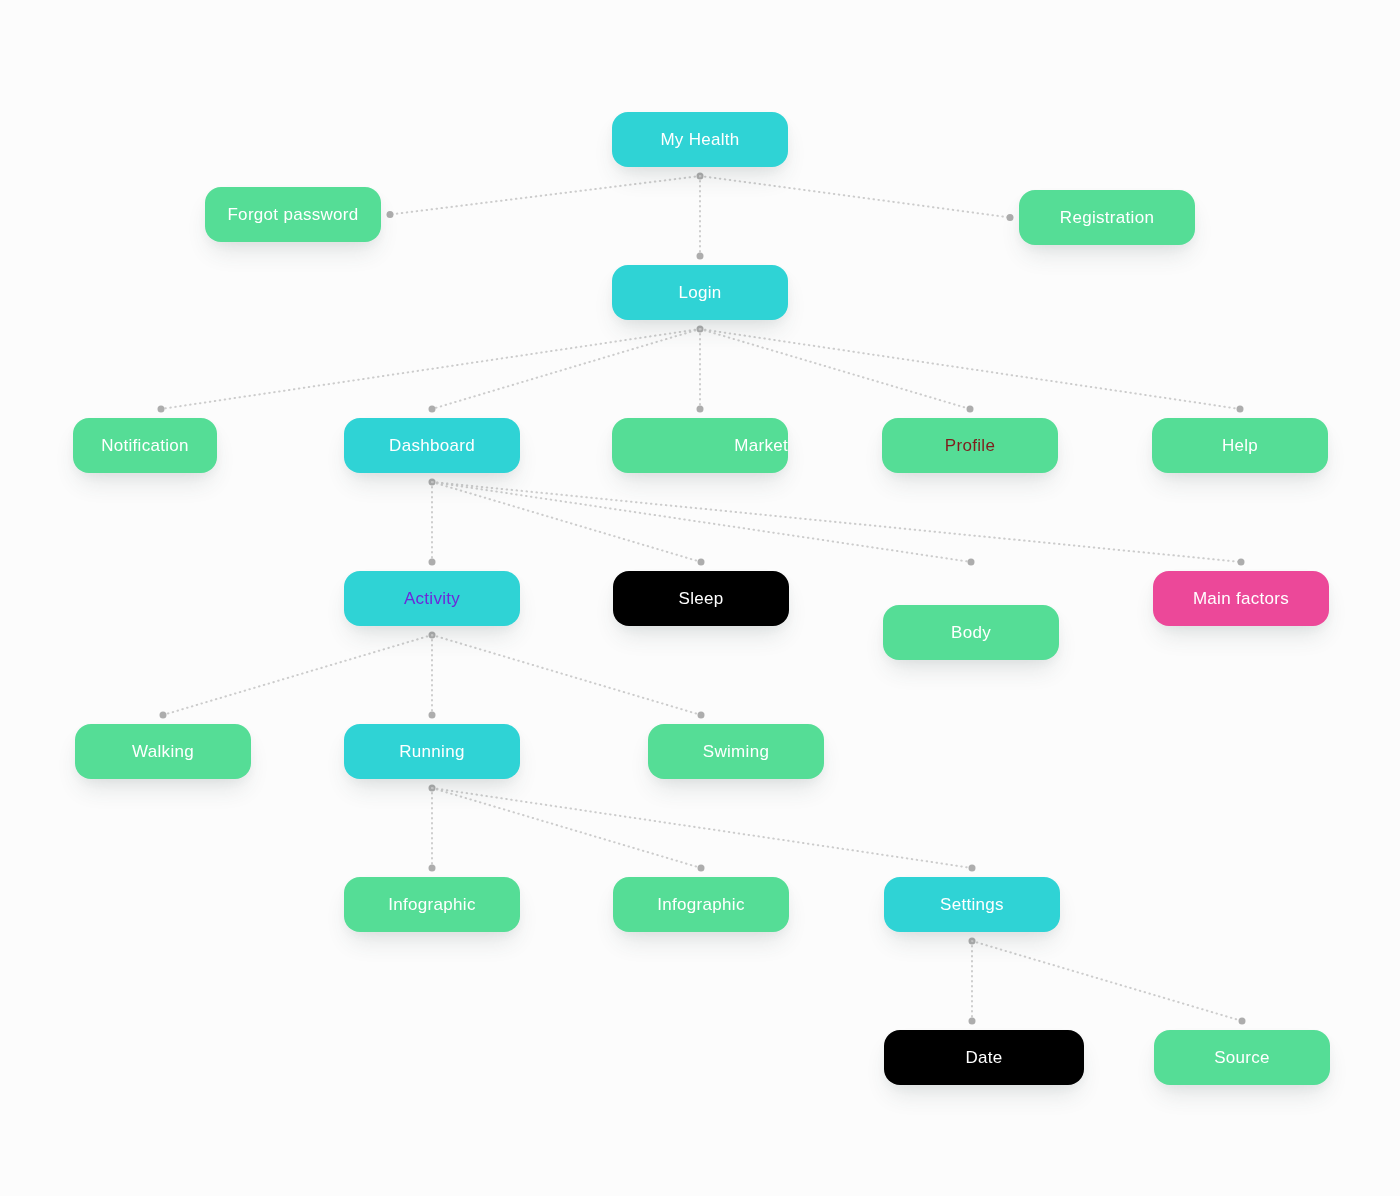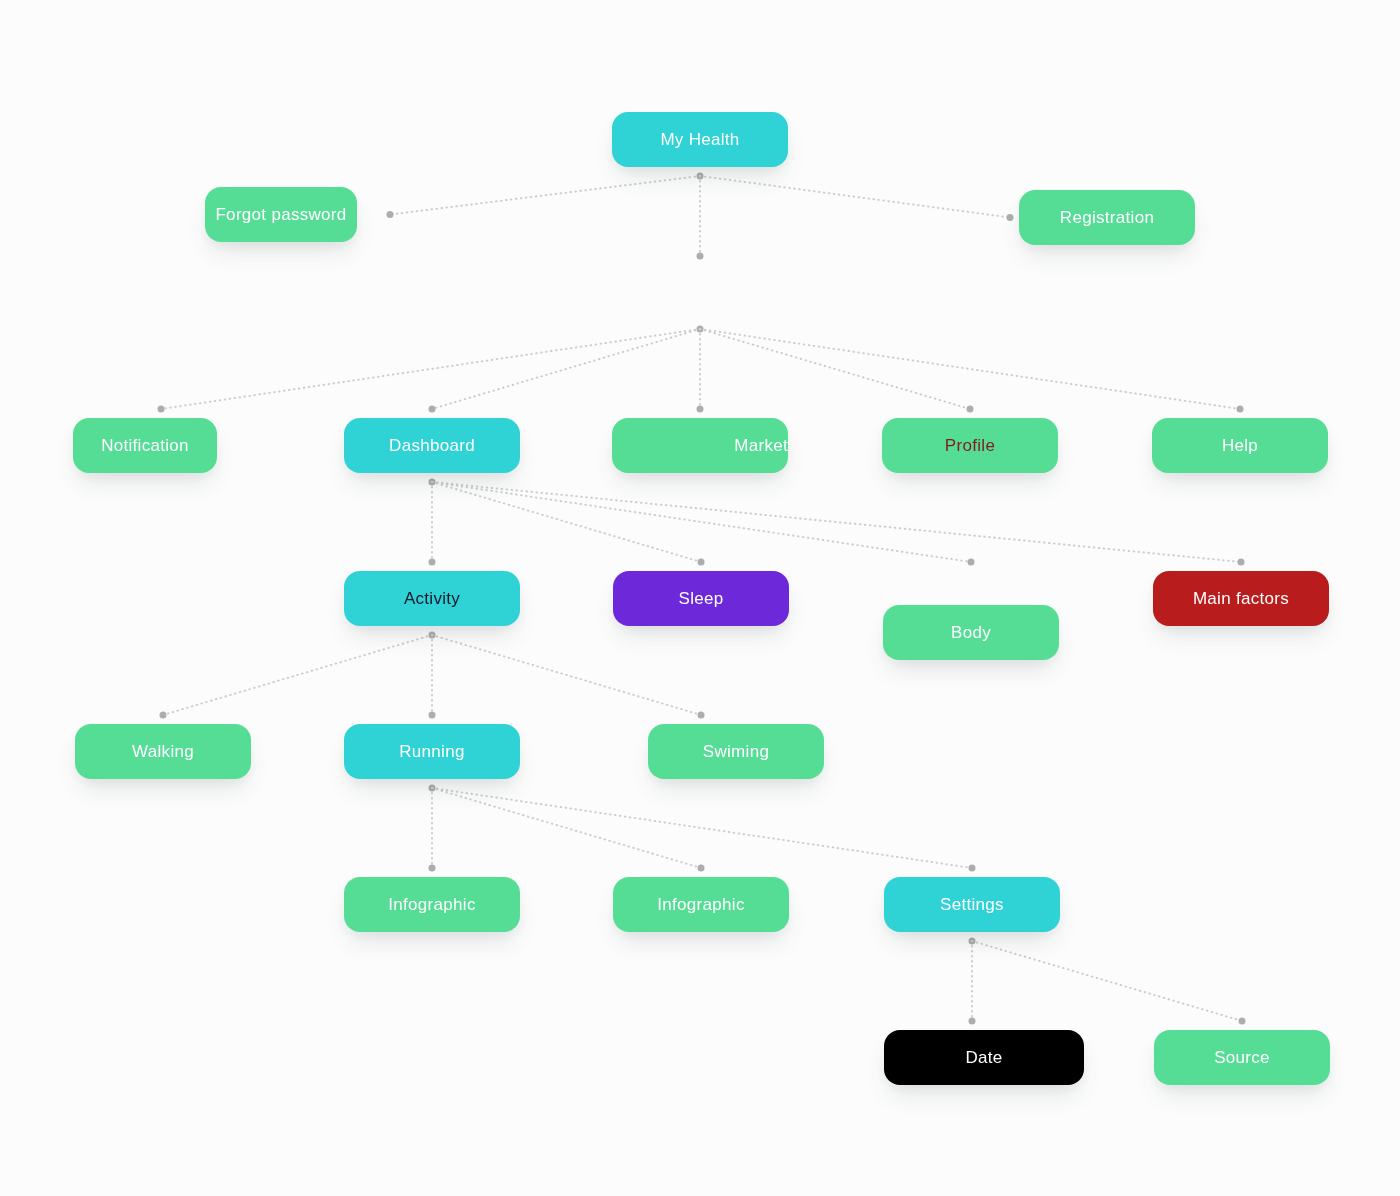--- a/index.html
+++ b/index.html
@@ -89,51 +89,54 @@
       <circle cx="972" cy="868" r="3.5" fill="#ADADAD"></circle>
       <line x1="972" y1="941" x2="972" y2="1021" stroke="#CCCCCC" stroke-width="2" stroke-linecap="round" stroke-dasharray="0.5 4.5"></line>
       <circle cx="972" cy="941" r="3.5" fill="#ADADAD"></circle>
       <circle cx="972" cy="1021" r="3.5" fill="#ADADAD"></circle>
       <line x1="972" y1="941" x2="1242" y2="1021" stroke="#CCCCCC" stroke-width="2" stroke-linecap="round" stroke-dasharray="0.5 4.5"></line>
       <circle cx="1242" cy="1021" r="3.5" fill="#ADADAD"></circle>
     </svg>
 <div class="node" style="left: 612px; top: 112px; width: 176px; height: 55px; background: rgb(47, 211, 213);">
       <span class="node-label" style="color: rgb(255, 255, 255);">My Health</span>
     </div>
-    <div class="node" style="left: 205px; top: 187px; width: 152px; height: 55px; background: rgb(85, 221, 150);">
+    <div class="node" style="left: 205px; top: 187px; width: 176px; height: 55px; background: rgb(85, 221, 150);">
       <span class="node-label" style="color: rgb(255, 255, 255);">Forgot password</span>
     </div>
     <div class="node" style="left: 1019px; top: 190px; width: 176px; height: 55px; background: rgb(85, 221, 150);">
       <span class="node-label" style="color: rgb(255, 255, 255);">Registration</span>
+    </div>
+    <div class="node" style="left: 612px; top: 265px; width: 176px; height: 55px; background: rgb(47, 211, 213);">
+      <span class="node-label" style="color: rgb(255, 255, 255);">Login</span>
     </div>
     <div class="node" style="left: 73px; top: 418px; width: 144px; height: 55px; background: rgb(85, 221, 150);">
       <span class="node-label" style="color: rgb(255, 255, 255);">Notification</span>
     </div>
     <div class="node" style="left: 344px; top: 418px; width: 176px; height: 55px; background: rgb(47, 211, 213);">
       <span class="node-label" style="color: rgb(255, 255, 255);">Dashboard</span>
     </div>
     <div class="node" style="left: 612px; top: 418px; width: 176px; height: 55px; background: rgb(85, 221, 150); justify-content: flex-end;">
       <span class="node-label" style="color: rgb(255, 255, 255);">Market</span>
     </div>
     <div class="node" style="left: 882px; top: 418px; width: 176px; height: 55px; background: rgb(85, 221, 150);">
       <span class="node-label" style="color: #7f1d1d;">Profile</span>
     </div>
     <div class="node" style="left: 1152px; top: 418px; width: 176px; height: 55px; background: rgb(85, 221, 150);">
       <span class="node-label" style="color: rgb(255, 255, 255);">Help</span>
     </div>
     <div class="node" style="left: 344px; top: 571px; width: 176px; height: 55px; background: rgb(47, 211, 213);">
-      <span class="node-label" style="color: #0f172a;">Activity</span>
+      <span class="node-label" style="color: #6d28d9;">Activity</span>
     </div>
-    <div class="node" style="left: 613px; top: 571px; width: 176px; height: 55px; background: #6d28d9;">
+    <div class="node" style="left: 613px; top: 571px; width: 176px; height: 55px; background: #000000;">
       <span class="node-label" style="color: rgb(255, 255, 255);">Sleep</span>
     </div>
     <div class="node" style="left: 883px; top: 571px; width: 176px; height: 55px; background: rgb(85, 221, 150); margin-top: 34px;">
       <span class="node-label" style="color: rgb(255, 255, 255);">Body</span>
     </div>
-    <div class="node" style="left: 1153px; top: 571px; width: 176px; height: 55px; background: #b91c1c; text-align: center;">
+    <div class="node" style="left: 1153px; top: 571px; width: 176px; height: 55px; background: #ec4899; text-align: center;">
       <span class="node-label" style="color: rgb(255, 255, 255);">Main factors</span>
     </div>
     <div class="node" style="left: 344px; top: 724px; width: 176px; height: 55px; background: rgb(47, 211, 213);">
       <span class="node-label" style="color: rgb(255, 255, 255);">Running</span>
     </div>
     <div class="node" style="left: 75px; top: 724px; width: 176px; height: 55px; background: rgb(85, 221, 150);">
       <span class="node-label" style="color: rgb(255, 255, 255);">Walking</span>
     </div>
     <div class="node" style="left: 648px; top: 724px; width: 176px; height: 55px; background: rgb(85, 221, 150);">
       <span class="node-label" style="color: rgb(255, 255, 255);">Swiming</span>

